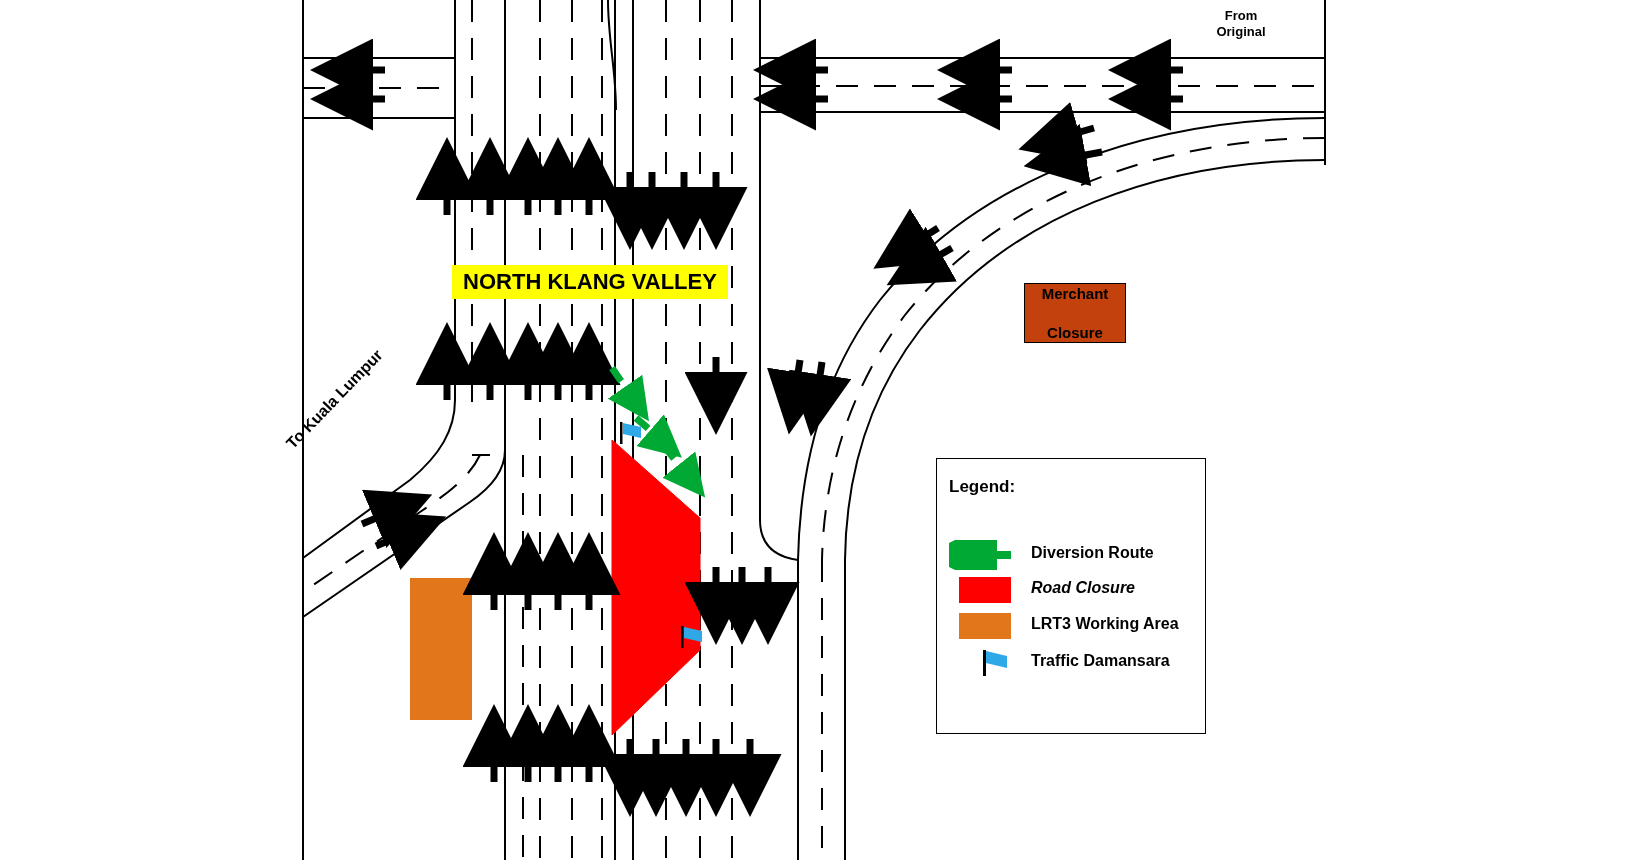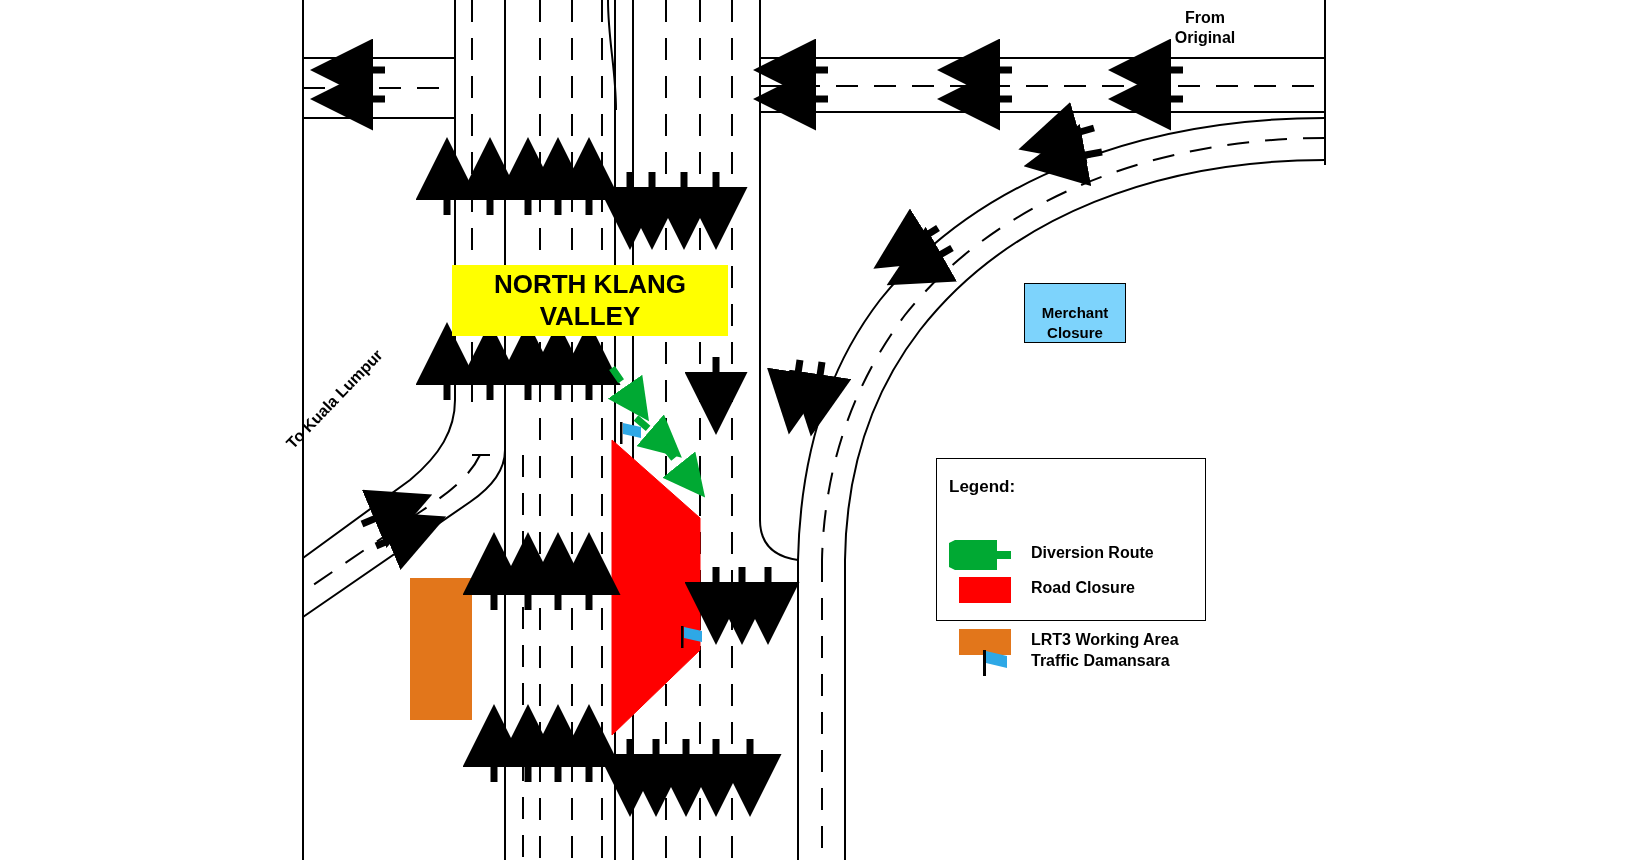--- a/index.html
+++ b/index.html
@@ -29,68 +29,68 @@
   .lbl {
     position: absolute;
     font-family: "Liberation Sans", sans-serif;
     color: #000;
   }
   #nkve-label {
     left: 452px;
     top: 265px;
     width: 276px;
     background: #ffff00;
-    font-size: 26px;
+    font-size: 22px;
     font-weight: bold;
     text-align: center;
     line-height: 1.24;
     padding: 3px 2px 4px 2px;
     box-sizing: border-box;
   }
   #from-damansara {
-    left: 1150px;
+    left: 1186px;
     top: 8px;
     width: 110px;
     text-align: center;
-    font-size: 16px;
+    font-size: 13px;
     font-weight: bold;
     line-height: 1.25;
   }
   #merchant-square {
     left: 1024px;
     top: 283px;
     width: 100px;
     height: 58px;
     border: 1px solid #000;
-    background: #7dd3fc;
+    background: #c2410c;
     font-size: 15px;
     font-weight: bold;
     text-align: center;
     line-height: 1.3;
     display: flex;
     flex-direction: column;
     align-items: center;
-    justify-content: flex-end;
+    justify-content: space-between;
   }
   #to-kuala-lumpur {
     left: 283px;
     top: 440px;
     width: 150px;
     font-size: 16px;
     font-weight: bold;
     transform: rotate(-46deg);
     transform-origin: left top;
     white-space: nowrap;
   }
   #legend {
     position: absolute;
     left: 936px;
     top: 458px;
     width: 270px;
-    height: 163px;
+    height: 276px;
     border: 1px solid #000;
     background: #fff;
     box-sizing: border-box;
   }
   #legend-title {
     position: absolute;
     left: 12px;
     top: 18px;
     font-size: 17px;
     font-weight: bold;
@@ -296,28 +296,28 @@
         <defs>
           <marker id="lggrn" markerWidth="9" markerHeight="9" refX="4" refY="4.5" orient="auto">
             <path d="M0,0 L9,4.5 L0,9 Z" fill="#00A933"></path>
           </marker>
         </defs>
         <line x1="62" y1="15" x2="16" y2="15" stroke="#00A933" stroke-width="8" marker-end="url(#lggrn)"></line>
       </svg>
       <div class="legend-text">Diversion Route</div>
     </div>
 
-    <div class="legend-row" style="top:116px;">
+    <div class="legend-row" style="top:116px;font-style:italic;">
       <svg class="legend-sym" viewBox="0 0 72 30">
         <rect x="10" y="2" width="52" height="26" fill="#FF0000"></rect>
       </svg>
       <div class="legend-text">Road Closure</div>
     </div>
 
-    <div class="legend-row" style="top:168px;">
+    <div class="legend-row" style="top:152px;">
       <svg class="legend-sym" viewBox="0 0 72 30">
         <rect x="10" y="2" width="52" height="26" fill="#E2761B"></rect>
       </svg>
       <div class="legend-text">LRT3 Working Area</div>
     </div>
 
     <div class="legend-row" style="top:189px;">
       <svg class="legend-sym" viewBox="0 0 72 30">
         <rect x="34" y="2" width="3" height="26" fill="#000"></rect>
         <path d="M37,3 L58,8 L58,20 L37,15 Z" fill="#2EA8E6"></path>

